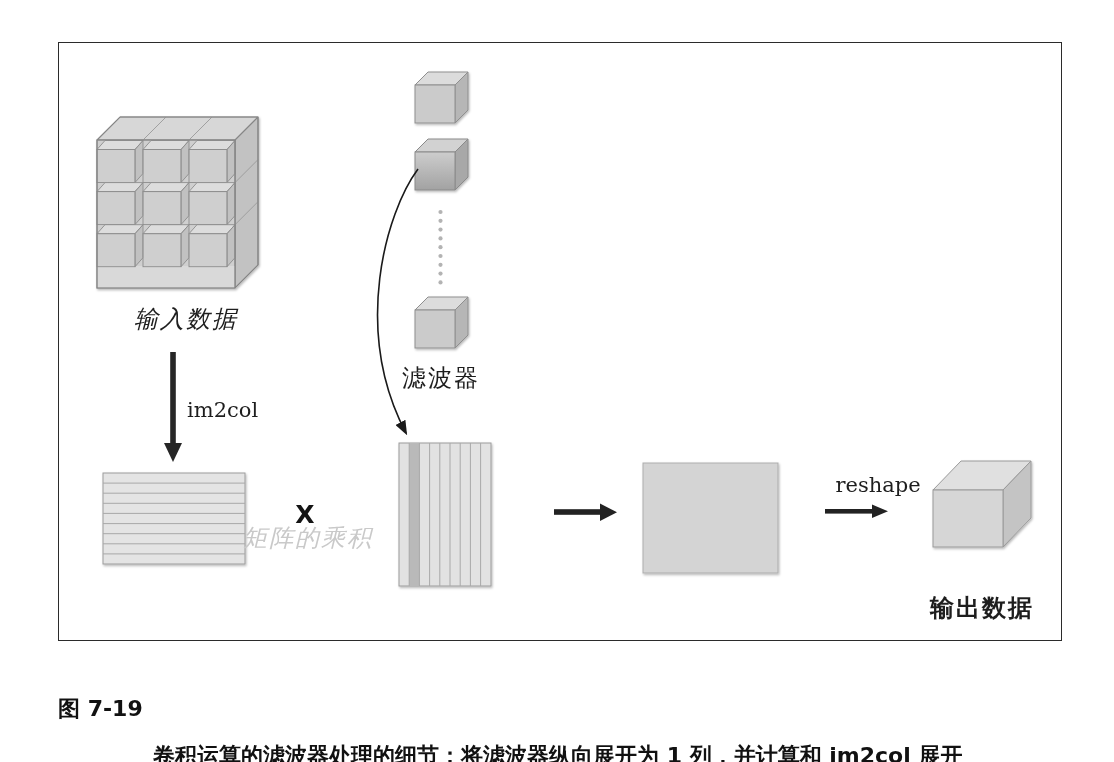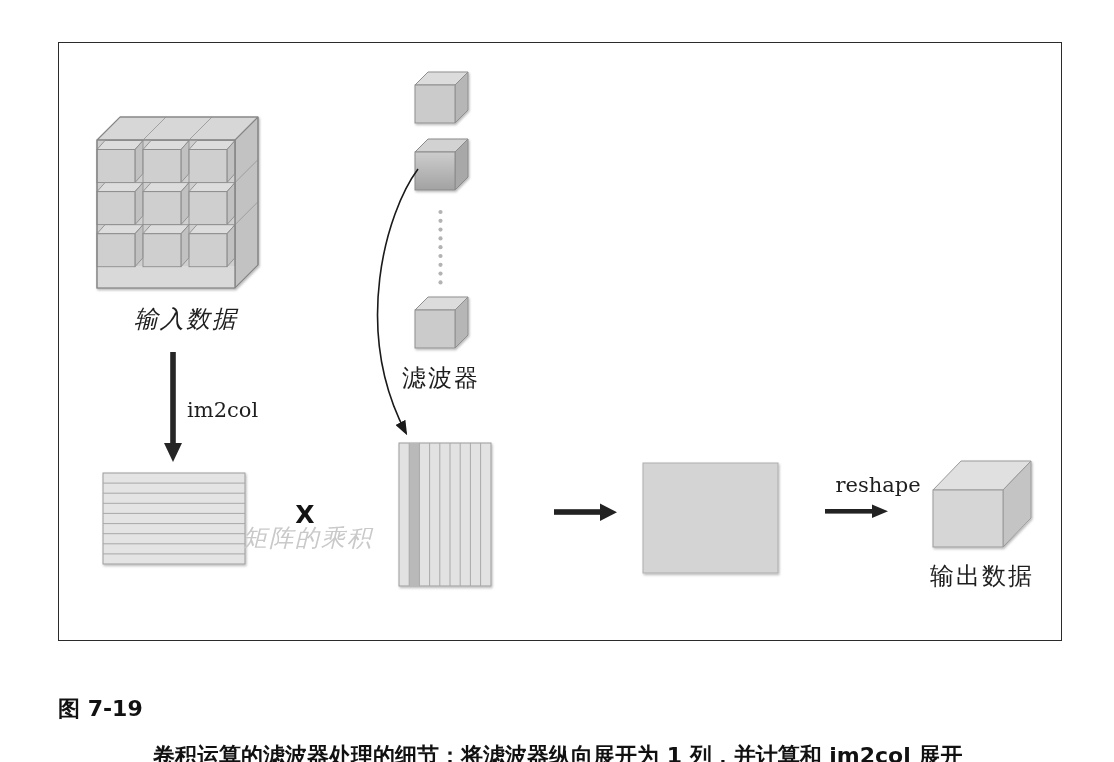--- a/index.html
+++ b/index.html
@@ -138,21 +138,21 @@
 
   <div class="lbl cjk centered" style="left:441px;top:366px;">滤波器</div>
 
   <div class="lbl x-symbol centered" style="left:305px;top:502px;">X</div>
 
   <div class="lbl cjk faded centered" style="left:308px;top:526px;font-style:italic;">矩阵的乘积</div>
 
   <div class="lbl latin centered" style="left:878px;top:475px;">reshape</div>
 
 
-  <div class="lbl cjk centered" style="left:982px;top:564px;">输出数据</div>
+  <div class="lbl cjk centered" style="left:982px;top:596px;font-weight:bold;">输出数据</div>
 
   <div class="caption">
     <div class="fig-no">图 7-19</div>
     <div class="cap-text">
       <span class="cap-line">卷积运算的滤波器处理的细节：将滤波器纵向展开为 1 列，并计算和 im2col 展开</span>
     </div>
   </div>
 
 </div>
 

